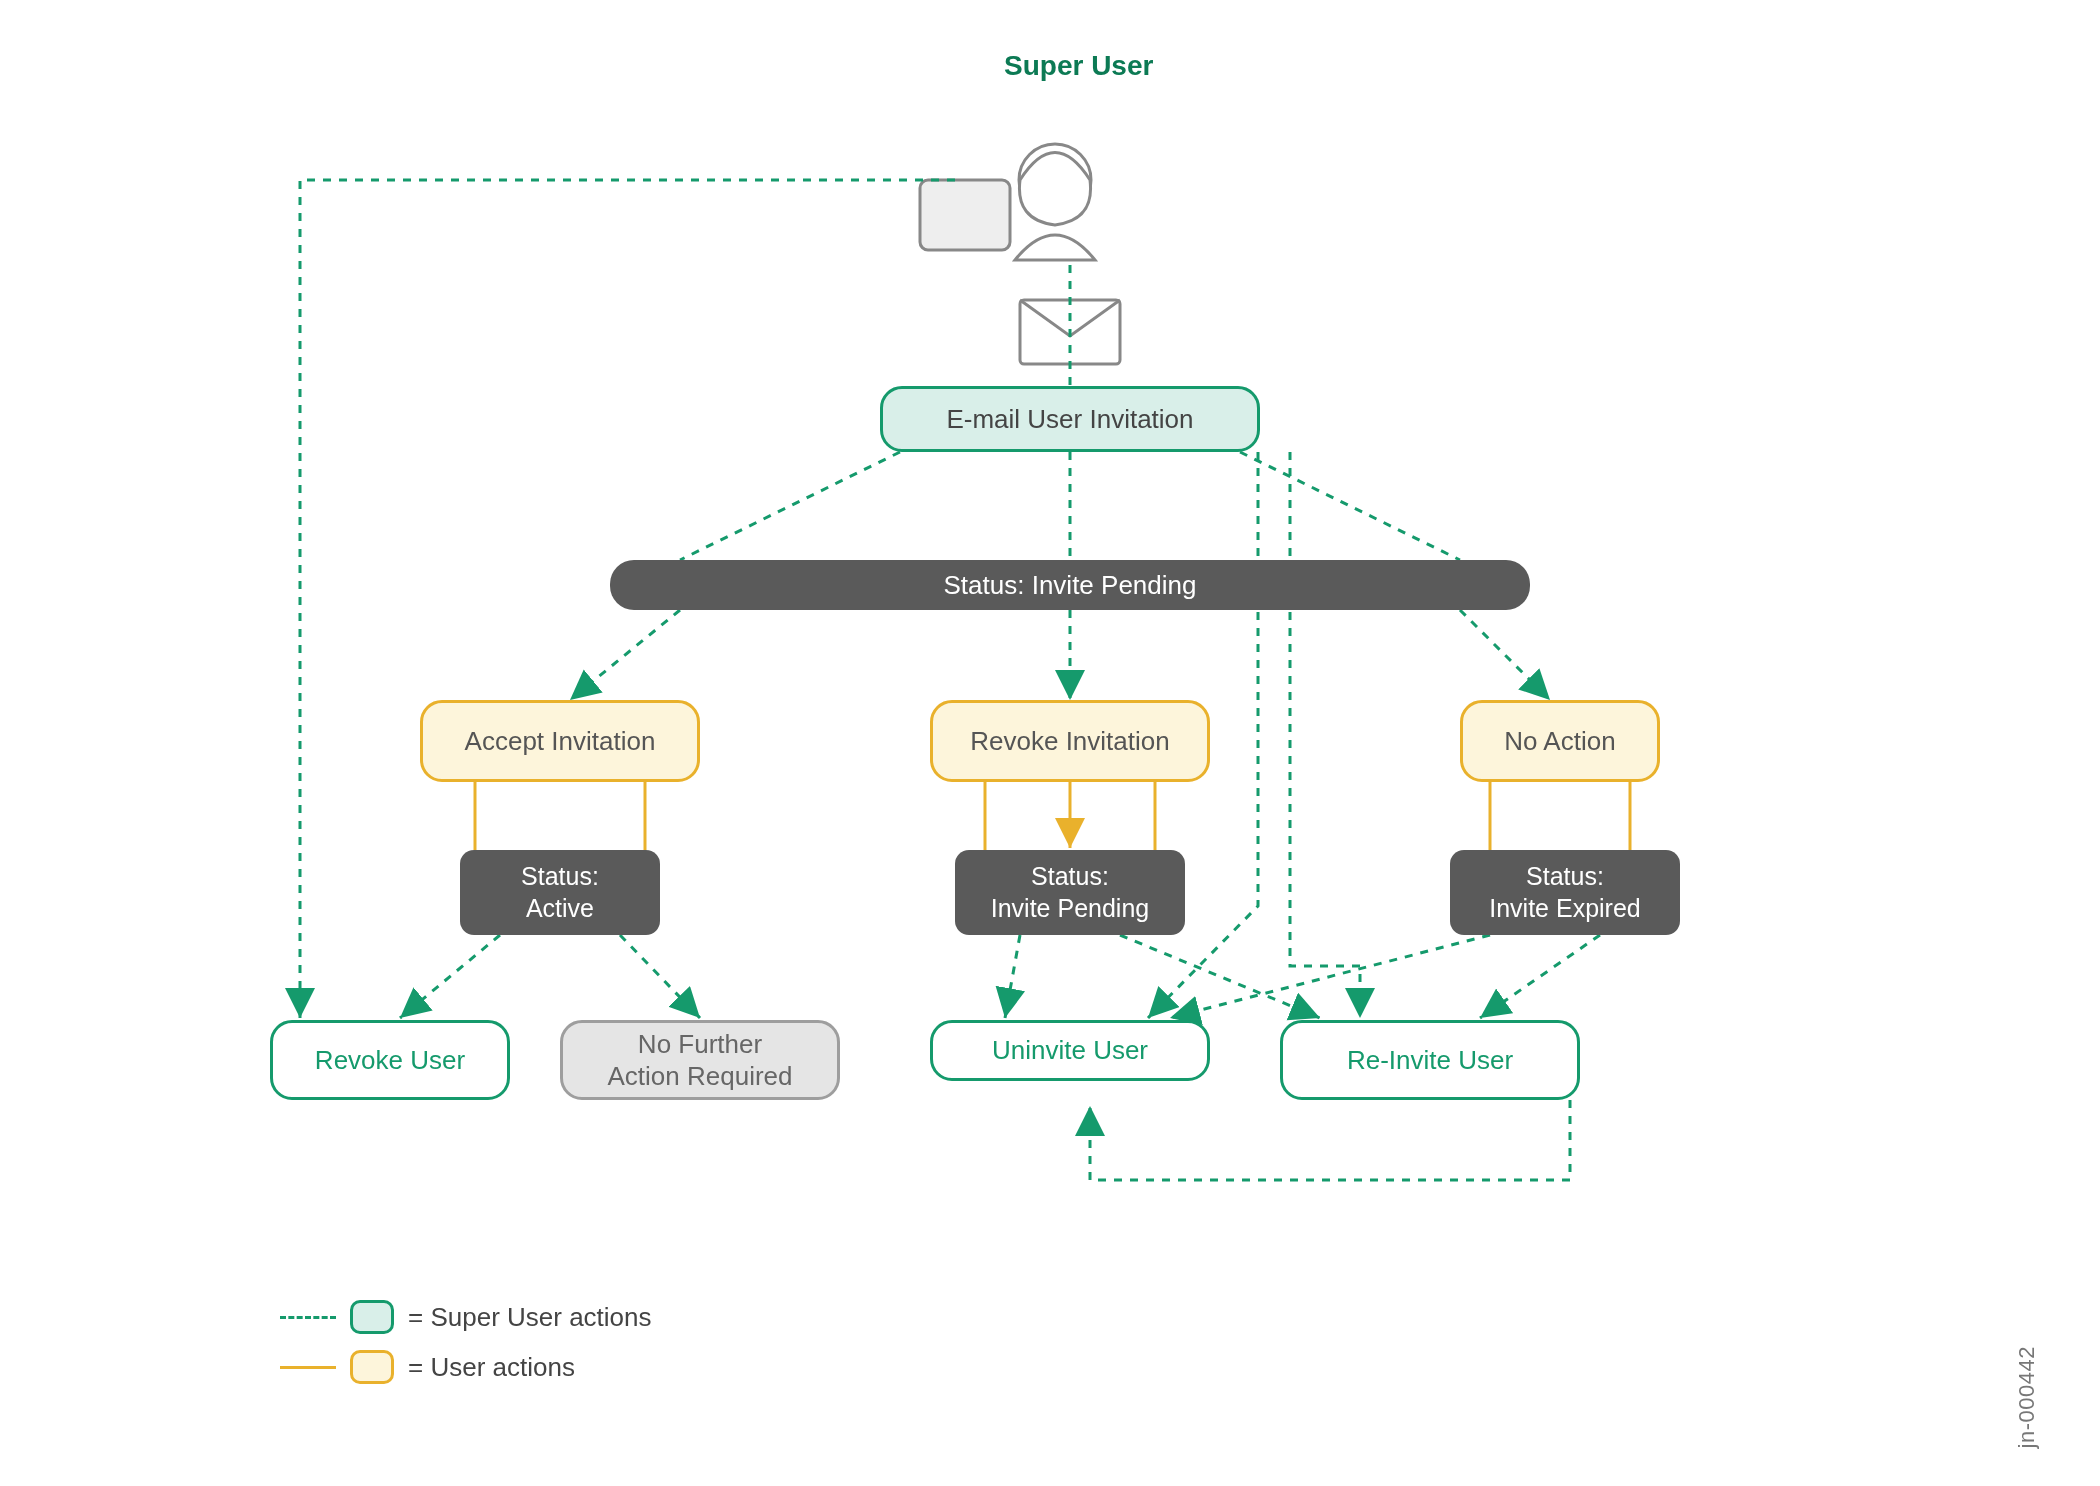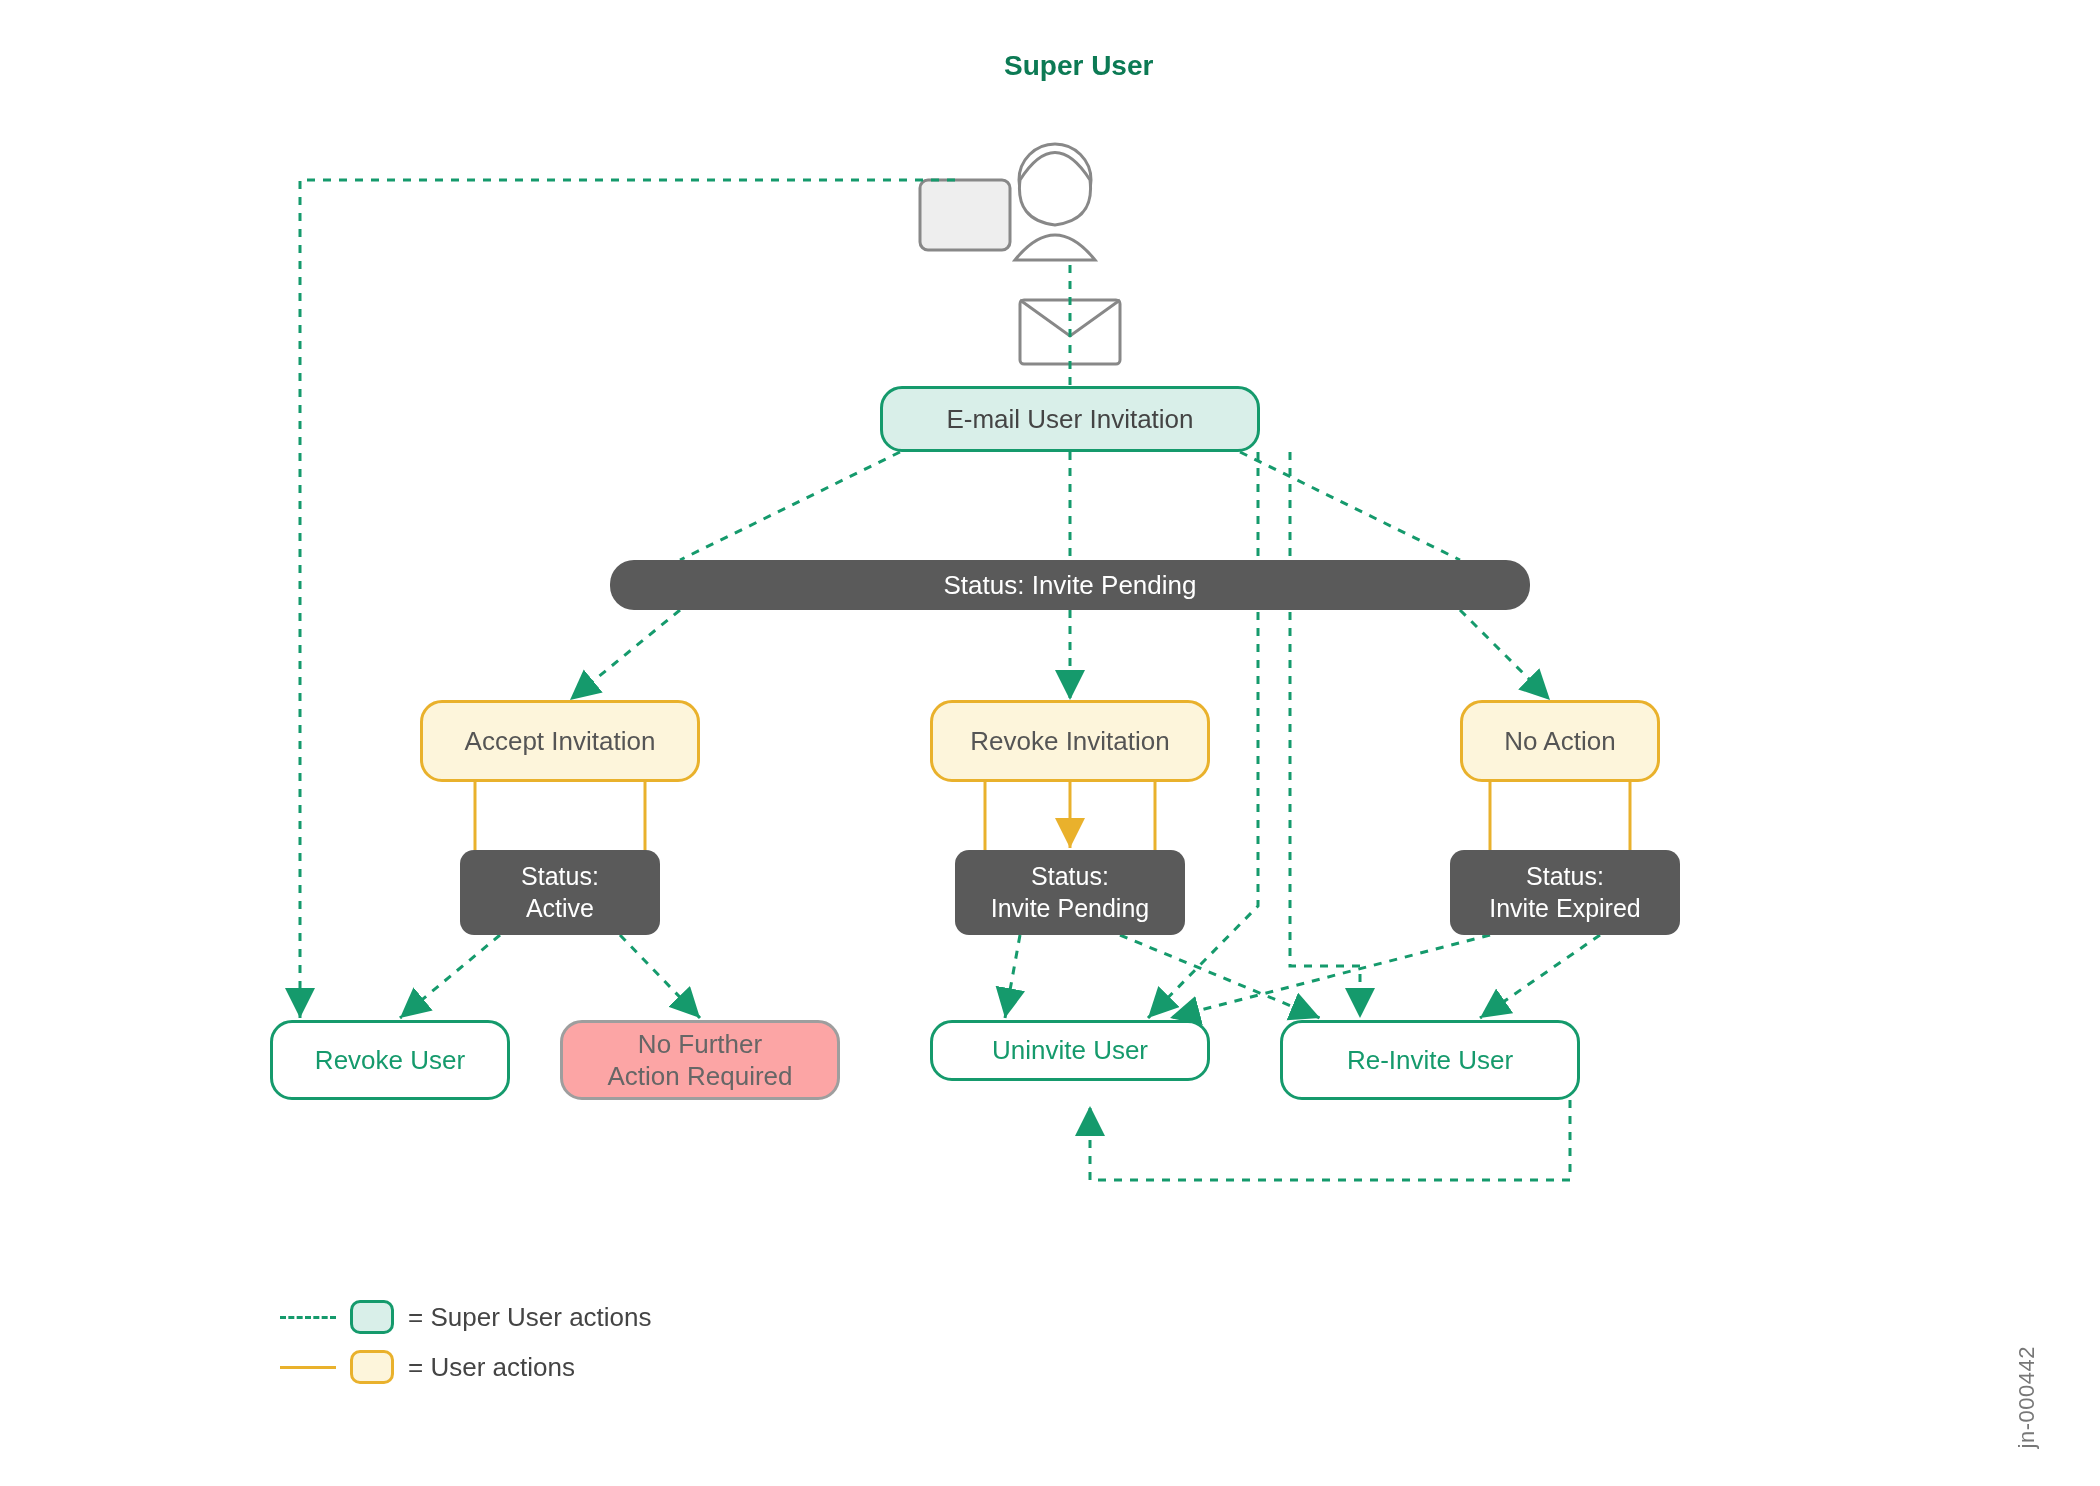--- a/index.html
+++ b/index.html
@@ -59,21 +59,21 @@
     border-radius: 14px;
     display: flex;
     align-items: center;
     justify-content: center;
     text-align: center;
     font-size: 25px;
     line-height: 1.25;
     padding: 12px 2px;
   }
   .gray-outline-box {
-    background: #fca5a5;
+    background: #e5e5e5;
     border: 3px solid #9e9e9e;
     color: #666;
   }
   .title {
     position: absolute;
     font-weight: 700;
     color: #0c7a54;
     font-size: 28px;
   }
   .legend {

